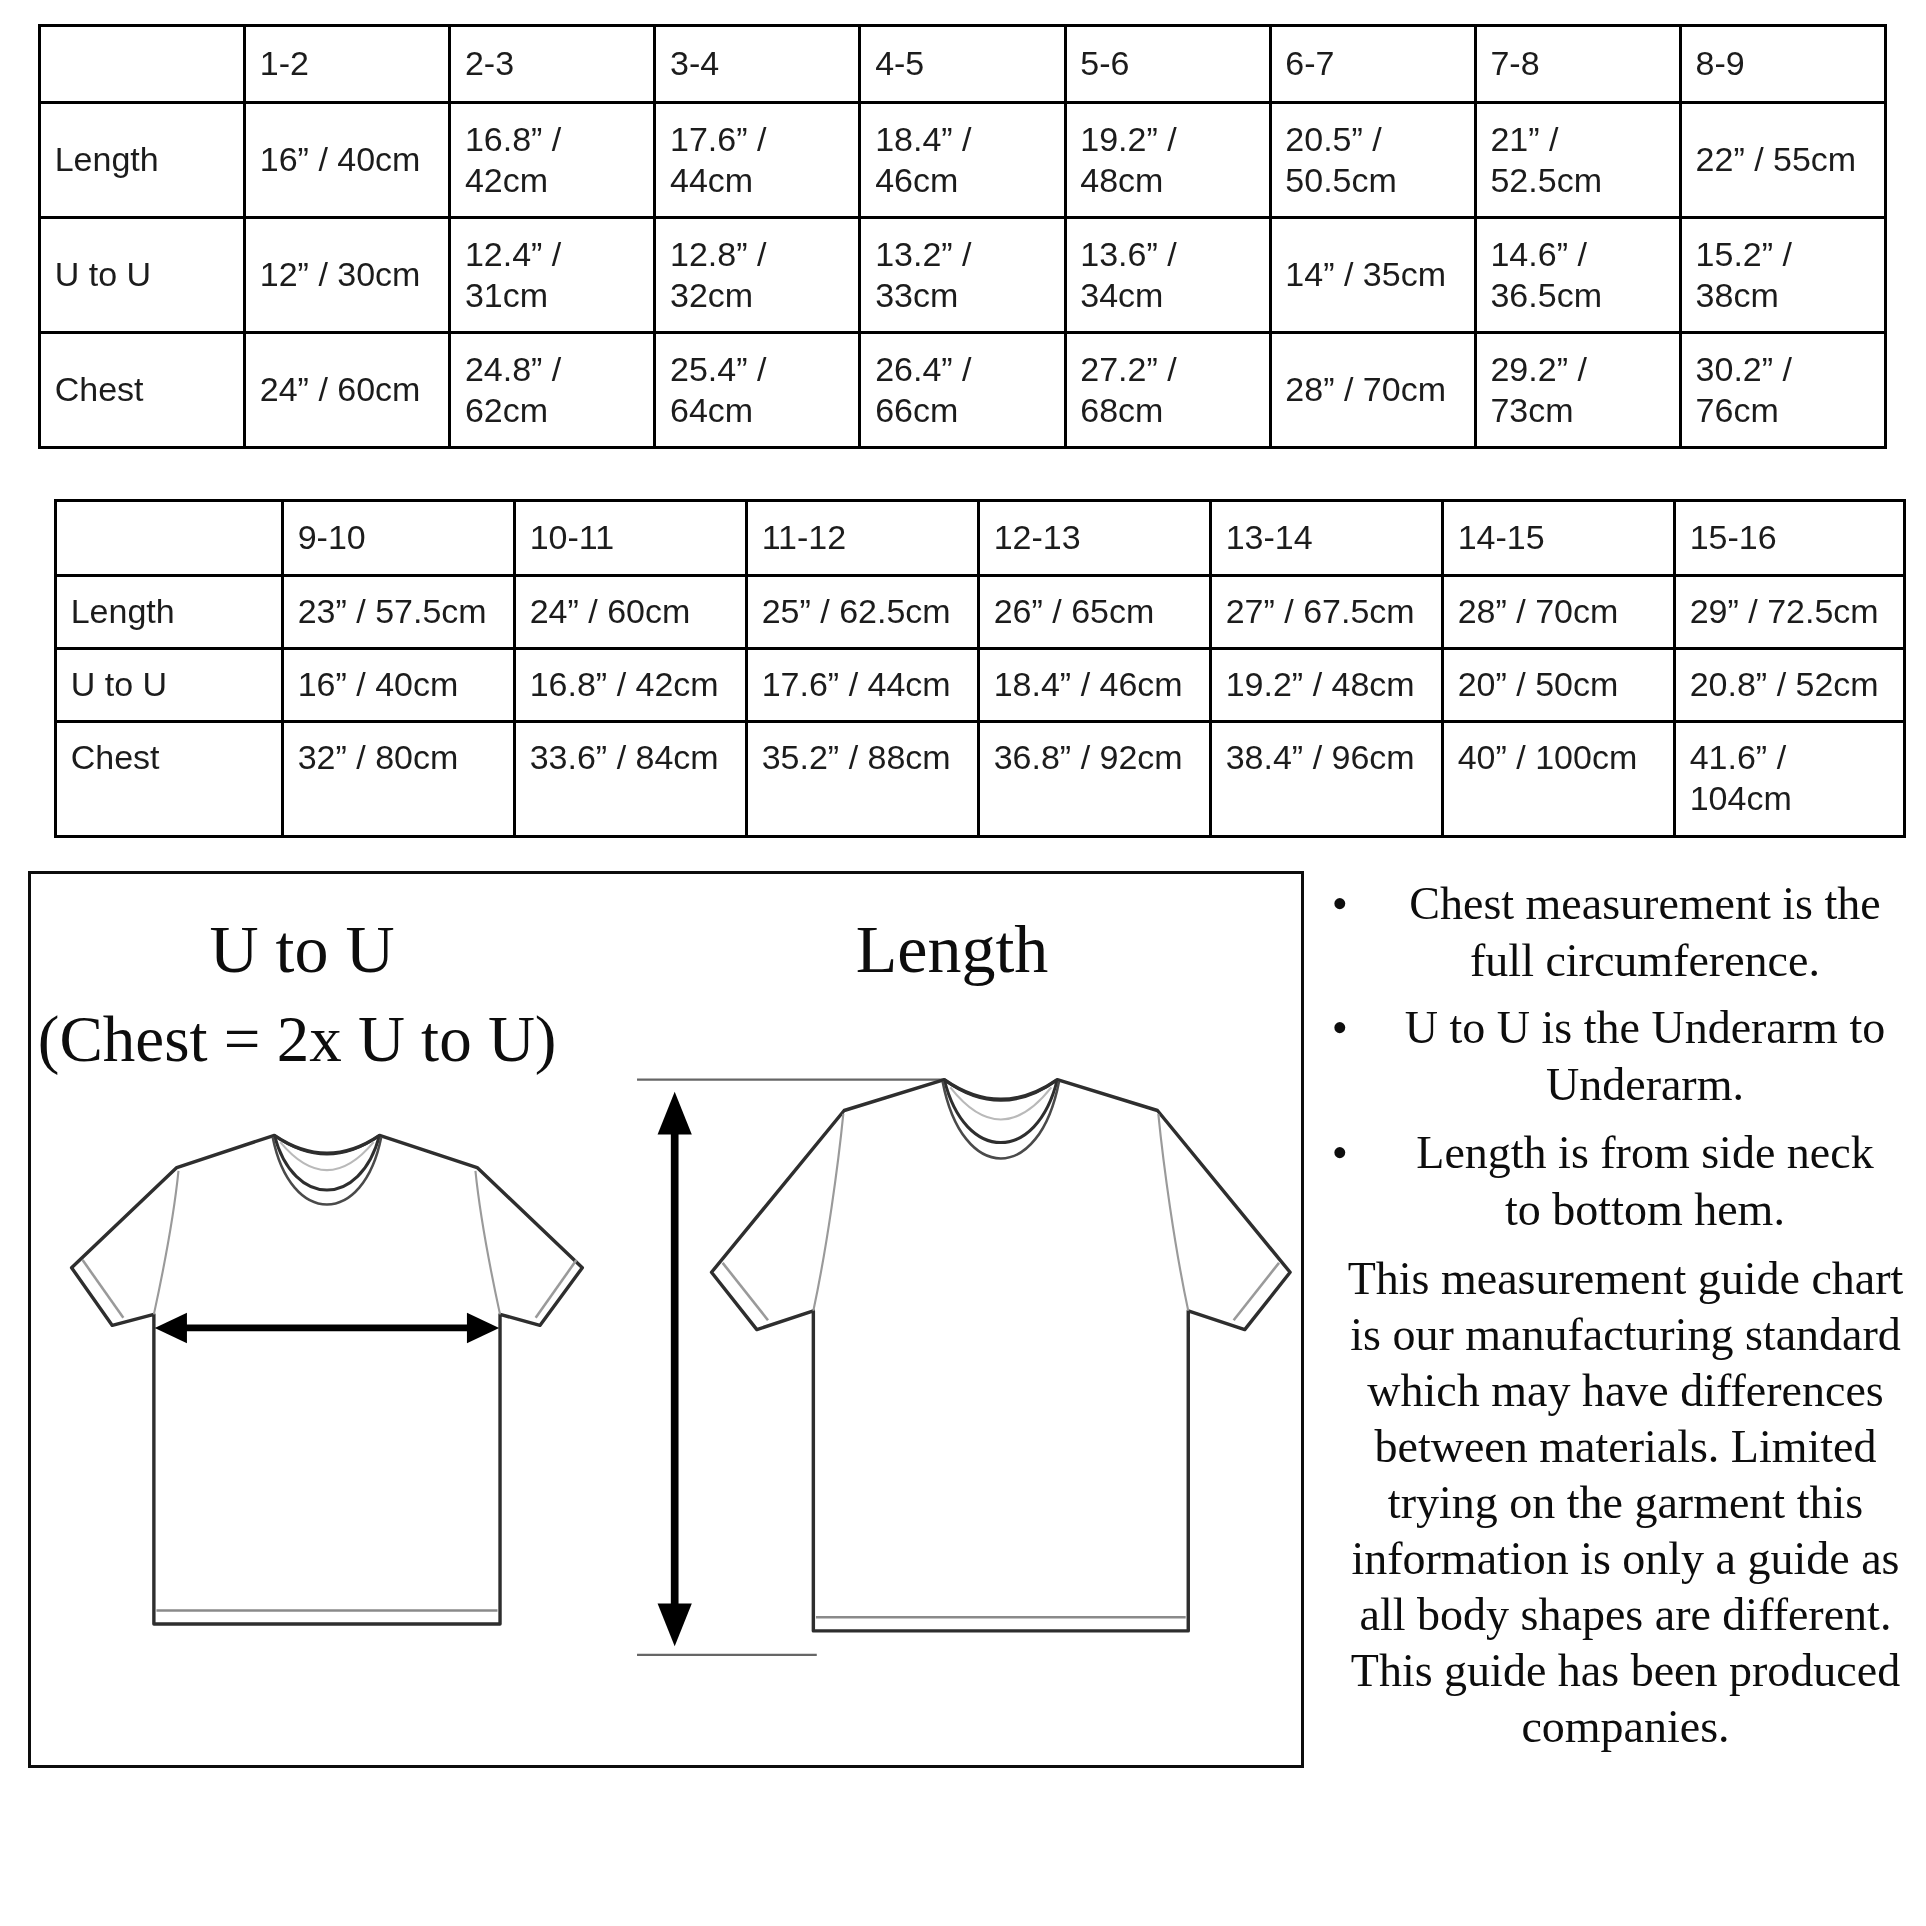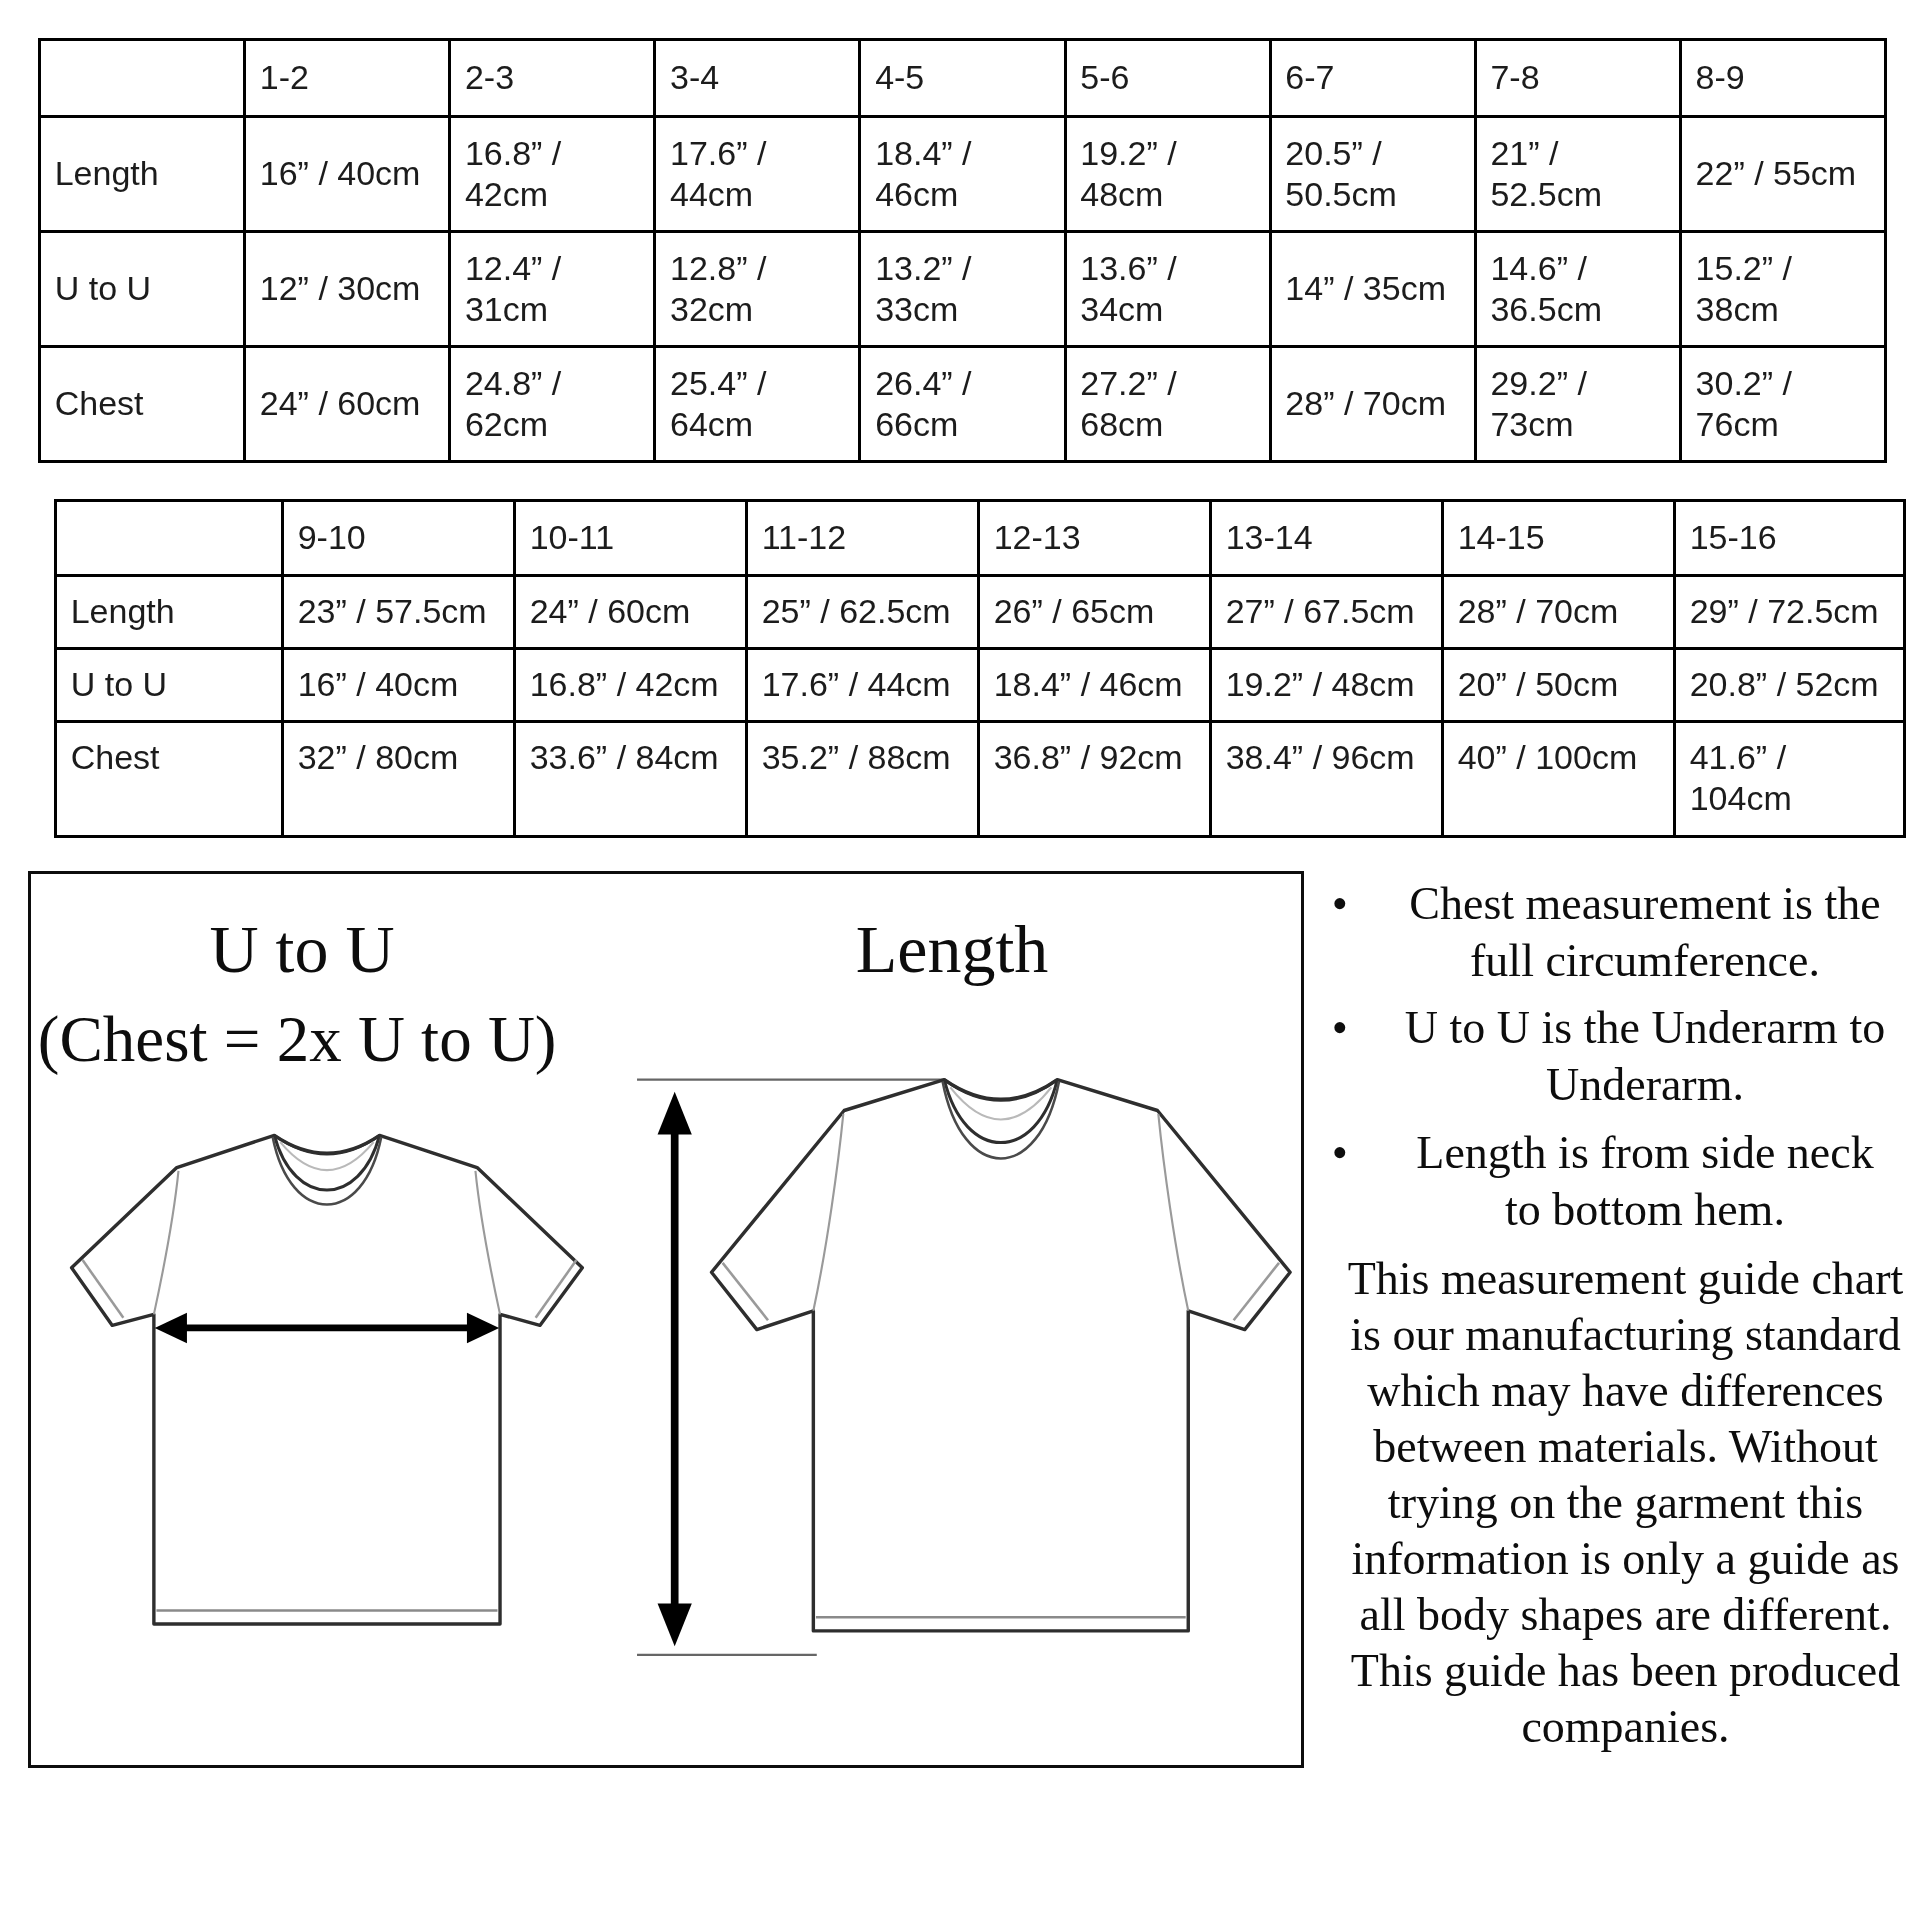--- a/index.html
+++ b/index.html
@@ -12,21 +12,21 @@
     border: 3.4px solid #000;
     font: 400 34px/1.22 "Liberation Sans", sans-serif;
     color: #1c1c1c;
     text-align: left;
     padding: 6.8px 10.3px 6.8px 13.7px;
     background: #fff;
     overflow: hidden;
   }
   .t th { vertical-align: middle; font-weight: 400; }
 
-  .t1 { left: 38px; top: 38px; width: 1849px; }
+  .t1 { left: 38px; top: 24px; width: 1849px; }
   .t1 thead tr { height: 77px; }
   .t1 tbody tr { height: 115px; }
   .t1 td { vertical-align: middle; }
 
   .t2 { left: 54px; top: 499px; width: 1849px; }
   .t2 thead tr { height: 75px; }
   .t2 tbody tr { height: 73px; }
   .t2 tbody tr.tall { height: 115px; }
   .t2 td { vertical-align: top; padding-top: 13.7px; }
 
@@ -237,21 +237,21 @@
       <span class="dot">•</span>
       <div class="btxt">
         <div>Length is from side neck</div>
         <div>to bottom hem.</div>
       </div>
     </div>
     <div class="para">
       <div>This measurement guide chart</div>
       <div>is our manufacturing standard</div>
       <div>which may have differences</div>
-      <div>between materials. Without</div>
+      <div>between materials. Limited</div>
       <div>trying on the garment this</div>
       <div>information is only a guide as</div>
       <div>all body shapes are different.</div>
       <div>This guide has been produced</div>
       <div>companies.</div>
     </div>
   </div>
 
 </div>
 

